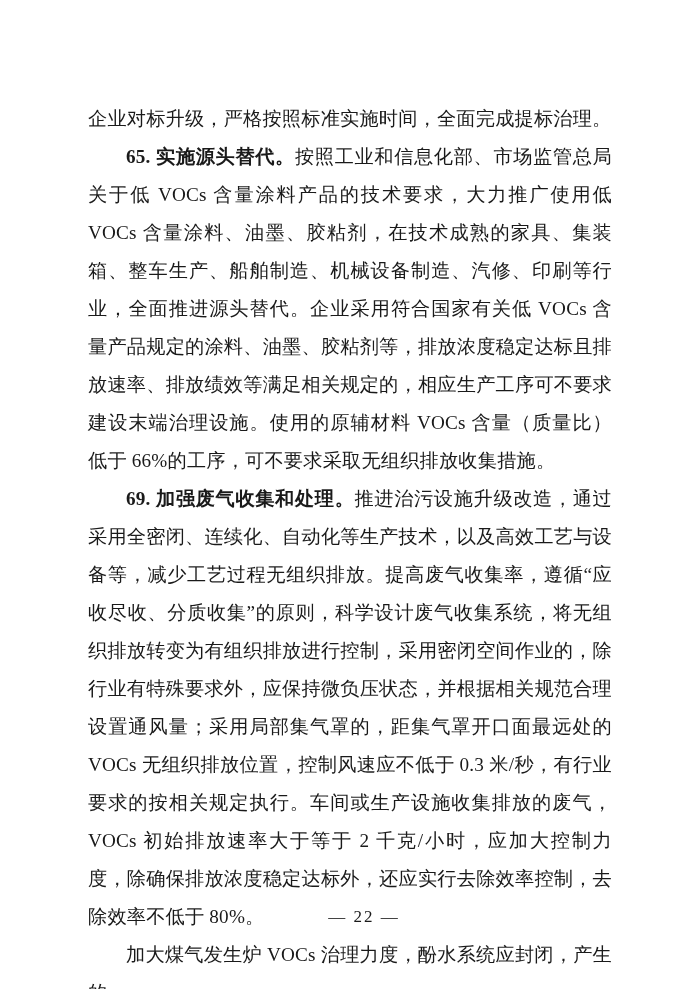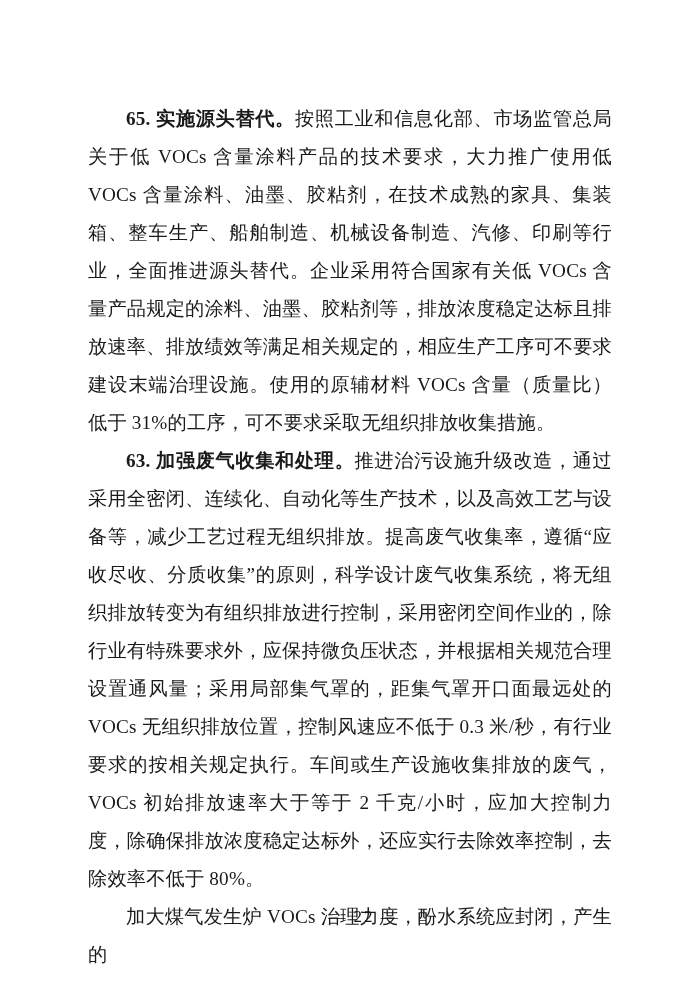--- a/index.html
+++ b/index.html
@@ -52,27 +52,30 @@
     font-family: "Liberation Serif", "DejaVu Serif", serif;
     padding-left: 28px;
   }
 </style>
 </head>
 <body>
 
 <div class="page">
   <div class="content">
 
-
-    <p class="para indent">
-      <span class="bold">65. 实施源头替代。</span><span>按照工业和信息化部、市场监管总局关于低 VOCs 含量涂料产品的技术要求，大力推广使用低 VOCs 含量涂料、油墨、胶粘剂，在技术成熟的家具、集装箱、整车生产、船舶制造、机械设备制造、汽修、印刷等行业，全面推进源头替代。企业采用符合国家有关低 VOCs 含量产品规定的涂料、油墨、胶粘剂等，排放浓度稳定达标且排放速率、排放绩效等满足相关规定的，相应生产工序可不要求建设末端治理设施。使用的原辅材料 VOCs 含量（质量比）低于 31%的工序，可不要求采取无组织排放收集措施。</span>
+    <p class="para">
+      <span>企业对标升级，严格按照标准实施时间，全面完成提标治理。</span>
     </p>
 
     <p class="para indent">
-      <span class="bold">63. 加强废气收集和处理。</span><span>推进治污设施升级改造，通过采用全密闭、连续化、自动化等生产技术，以及高效工艺与设备等，减少工艺过程无组织排放。提高废气收集率，遵循“应收尽收、分质收集”的原则，科学设计废气收集系统，将无组织排放转变为有组织排放进行控制，采用密闭空间作业的，除行业有特殊要求外，应保持微负压状态，并根据相关规范合理设置通风量；采用局部集气罩的，距集气罩开口面最远处的 VOCs 无组织排放位置，控制风速应不低于 0.3 米/秒，有行业要求的按相关规定执行。车间或生产设施收集排放的废气，VOCs 初始排放速率大于等于 2 千克/小时，应加大控制力度，除确保排放浓度稳定达标外，还应实行去除效率控制，去除效率不低于 80%。</span>
+      <span class="bold">65. 实施源头替代。</span><span>按照工业和信息化部、市场监管总局关于低 VOCs 含量涂料产品的技术要求，大力推广使用低 VOCs 含量涂料、油墨、胶粘剂，在技术成熟的家具、集装箱、整车生产、船舶制造、机械设备制造、汽修、印刷等行业，全面推进源头替代。企业采用符合国家有关低 VOCs 含量产品规定的涂料、油墨、胶粘剂等，排放浓度稳定达标且排放速率、排放绩效等满足相关规定的，相应生产工序可不要求建设末端治理设施。使用的原辅材料 VOCs 含量（质量比）低于 66%的工序，可不要求采取无组织排放收集措施。</span>
+    </p>
+
+    <p class="para indent">
+      <span class="bold">69. 加强废气收集和处理。</span><span>推进治污设施升级改造，通过采用全密闭、连续化、自动化等生产技术，以及高效工艺与设备等，减少工艺过程无组织排放。提高废气收集率，遵循“应收尽收、分质收集”的原则，科学设计废气收集系统，将无组织排放转变为有组织排放进行控制，采用密闭空间作业的，除行业有特殊要求外，应保持微负压状态，并根据相关规范合理设置通风量；采用局部集气罩的，距集气罩开口面最远处的 VOCs 无组织排放位置，控制风速应不低于 0.3 米/秒，有行业要求的按相关规定执行。车间或生产设施收集排放的废气，VOCs 初始排放速率大于等于 2 千克/小时，应加大控制力度，除确保排放浓度稳定达标外，还应实行去除效率控制，去除效率不低于 80%。</span>
     </p>
 
     <p class="para indent">
       <span>加大煤气发生炉 VOCs 治理力度，酚水系统应封闭，产生的</span>
     </p>
 
   </div>
 
   <div class="footer">— 22 —</div>
 </div>

